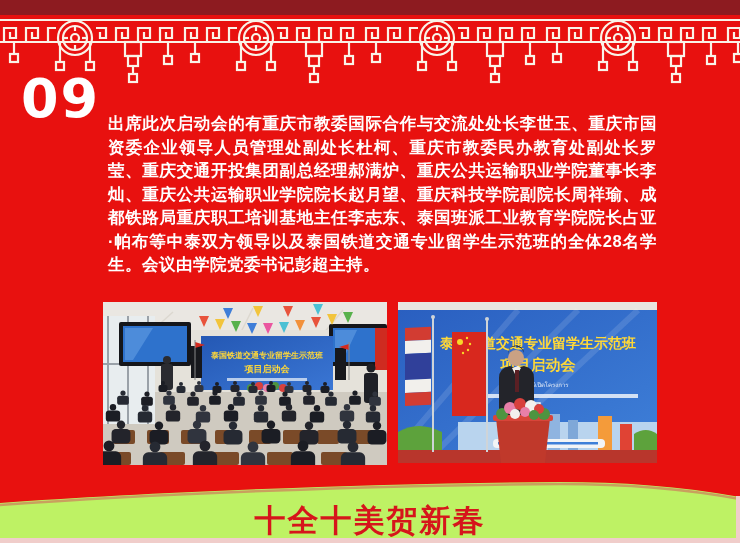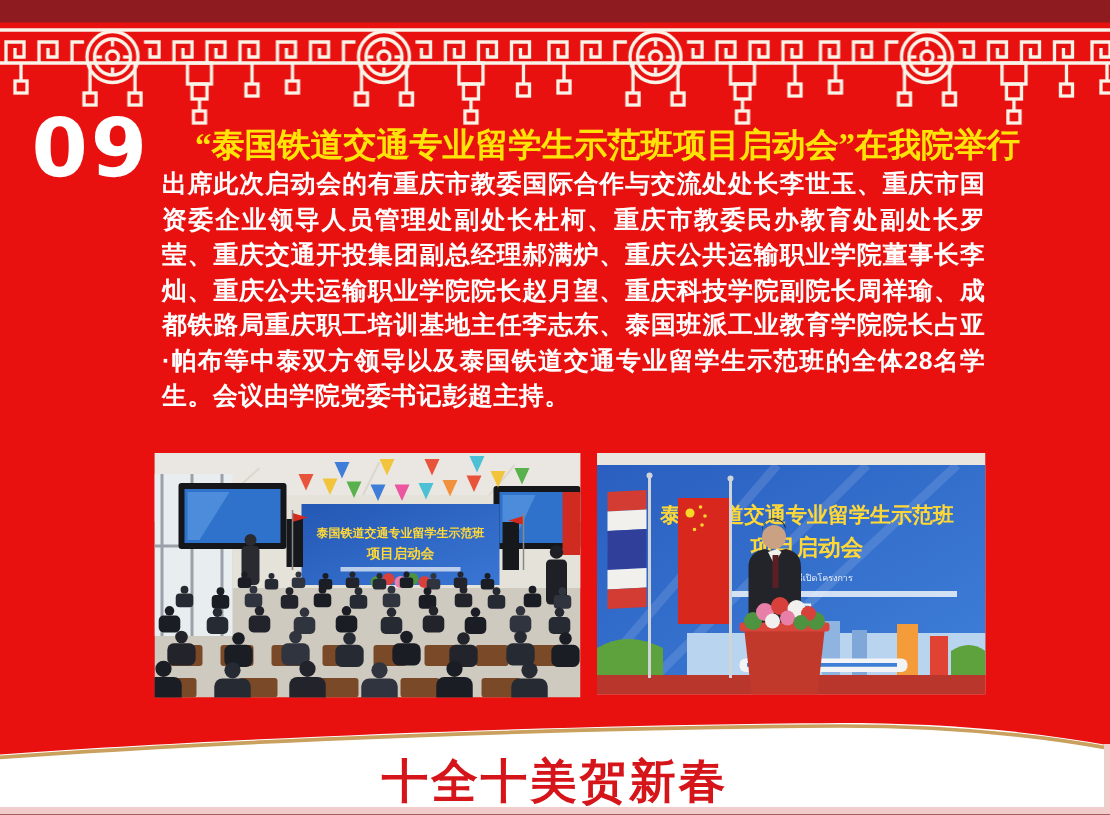--- a/index.html
+++ b/index.html
@@ -14,21 +14,21 @@
               font-family:"Liberation Serif","DejaVu Serif",serif;font-weight:700;
               font-size:22px;line-height:26px;color:#ffe207;white-space:nowrap;}
   #news-body{position:absolute;left:108px;top:112px;width:549px;color:#ffffff;
              font-size:16.5px;line-height:23.5px;font-weight:700;
              text-align:justify;letter-spacing:0.5px;}
   #news-body p{margin:0;}
   .photo{position:absolute;z-index:2;}
   .photo svg{display:block;}
   #photo-left{left:103px;top:302px;}
   #photo-right{left:398px;top:302px;}
-  #footer{position:absolute;left:0;top:460px;width:740px;height:83px;background:#ffffff;z-index:1;text-align:center;}
+  #footer{position:absolute;left:0;top:460px;width:740px;height:83px;background:#bef264;z-index:1;text-align:center;}
   #footer svg{position:absolute;left:0;top:0;}
   #footer-text{position:absolute;left:0;right:0;top:40px;display:flex;
                justify-content:center;align-items:baseline;gap:20px;z-index:2;}
   #footer-slogan{font-family:"Liberation Sans","DejaVu Sans",sans-serif;font-weight:900;
                  font-size:31px;color:#d6151b;letter-spacing:2px;}
   #footer-subtitle{font-family:"Liberation Serif","DejaVu Serif",serif;font-weight:600;
                    font-size:29px;color:#cf1a1e;letter-spacing:4px;}
   #bottom-strip{position:absolute;left:0;bottom:0;width:740px;height:5px;background:#f0cdca;z-index:4;}
   #right-sliver{position:absolute;right:0;bottom:5px;width:4px;height:42px;background:#f0cdca;z-index:4;}
 </style>
@@ -71,21 +71,20 @@
             <rect x="10" y="38" width="8" height="8"></rect>
           <path d="M168,26 V40"></path>
             <rect x="164" y="40" width="8" height="8"></rect>
         </g>
       </pattern>
     </defs>
     <rect width="740" height="70" fill="url(#fretp)"></rect>
   </svg>
 
   <div id="news-number">09</div>
-  <div id="news-title">“泰国铁道交通专业留学生示范班项目启动会”在我院举行</div>
 
   <div id="news-body">
     <p>出席此次启动会的有重庆市教委国际合作与交流处处长李世玉、重庆市国资委企业领导人员管理处副处长杜柯、重庆市教委民办教育处副处长罗莹、重庆交通开投集团副总经理郝满炉、重庆公共运输职业学院董事长李灿、重庆公共运输职业学院院长赵月望、重庆科技学院副院长周祥瑜、成都铁路局重庆职工培训基地主任李志东、泰国班派工业教育学院院长占亚·帕布等中泰双方领导以及泰国铁道交通专业留学生示范班的全体28名学生。会议由学院党委书记彭超主持。</p>
   </div>
 
   <div class="photo" id="photo-left">
     <svg width="284" height="163" viewBox="0 0 284 163">
       <defs>
         <linearGradient id="lpblue" x1="0" y1="0" x2="1" y2="1">
           <stop offset="0" stop-color="#2458b4"></stop>

